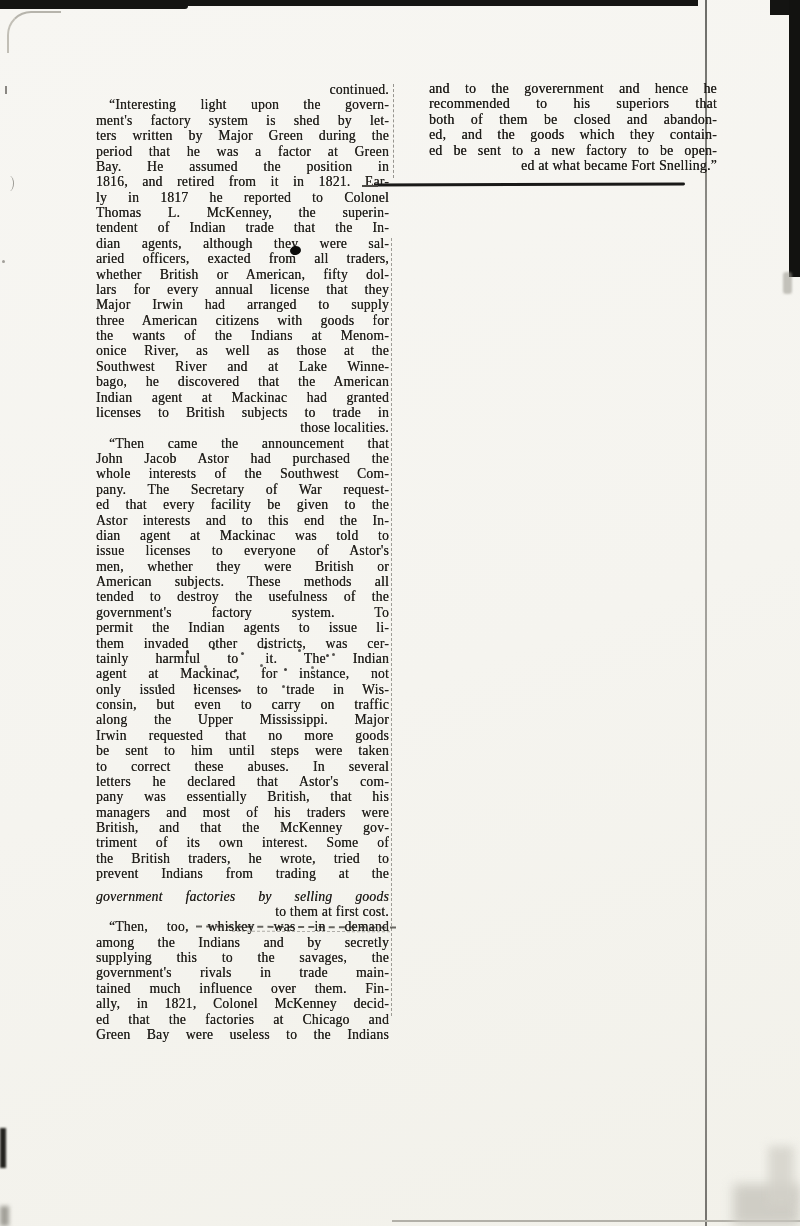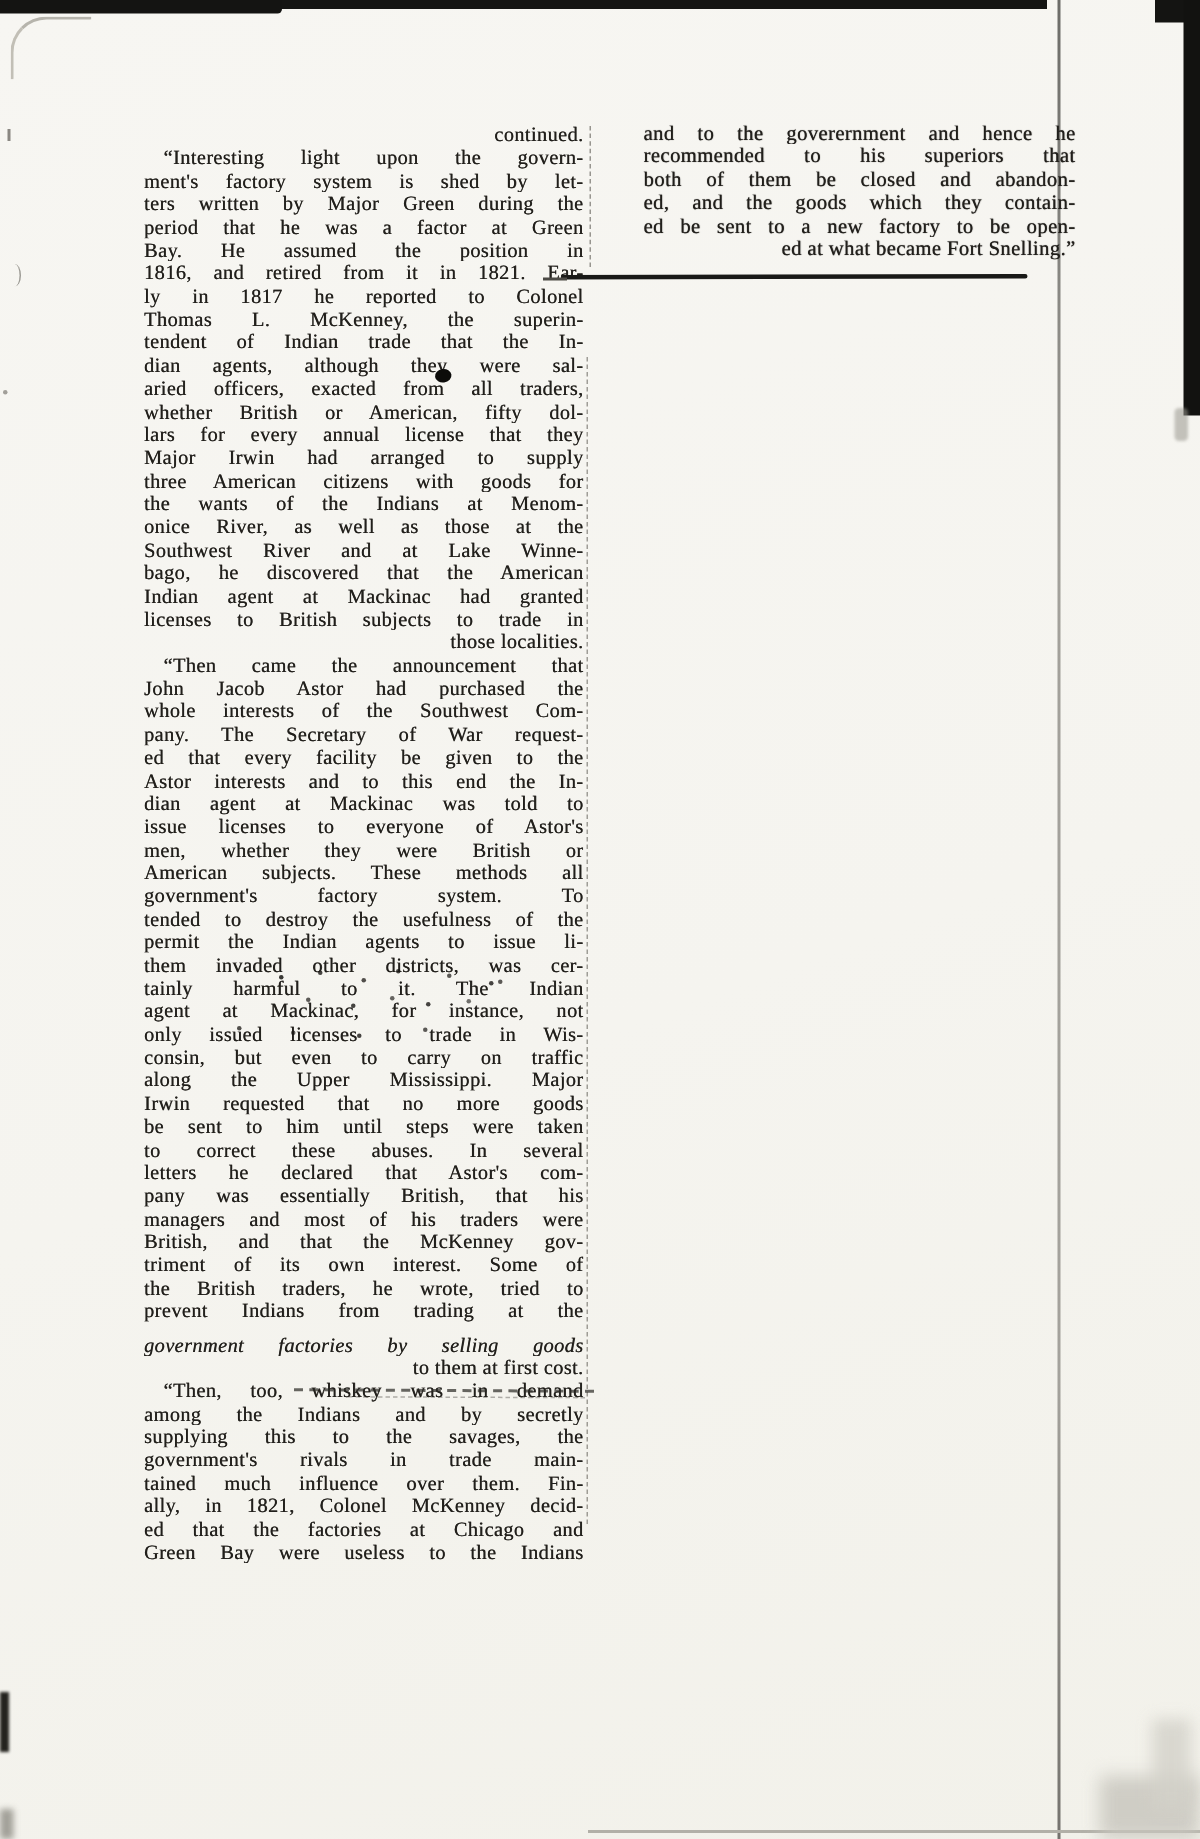--- a/index.html
+++ b/index.html
@@ -104,22 +104,22 @@
       <div class="tline indent">“Then came the announcement that</div>
       <div class="tline">John Jacob Astor had purchased the</div>
       <div class="tline">whole interests of the Southwest Com-</div>
       <div class="tline">pany. The Secretary of War request-</div>
       <div class="tline">ed that every facility be given to the</div>
       <div class="tline">Astor interests and to this end the In-</div>
       <div class="tline">dian agent at Mackinac was told to</div>
       <div class="tline">issue licenses to everyone of Astor's</div>
       <div class="tline">men, whether they were British or</div>
       <div class="tline">American subjects. These methods all</div>
+      <div class="tline">tended to destroy the usefulness of the</div>
       <div class="tline">government's factory system. To</div>
-      <div class="tline">tended to destroy the usefulness of the</div>
       <div class="tline">permit the Indian agents to issue li-</div>
       <div class="tline">them invaded other districts, was cer-</div>
       <div class="tline">tainly harmful to it. The Indian</div>
       <div class="tline">agent at Mackinac, for instance, not</div>
       <div class="tline">only issued licenses to trade in Wis-</div>
       <div class="tline">consin, but even to carry on traffic</div>
       <div class="tline">along the Upper Mississippi. Major</div>
       <div class="tline">Irwin requested that no more goods</div>
       <div class="tline">be sent to him until steps were taken</div>
       <div class="tline">to correct these abuses. In several</div>

